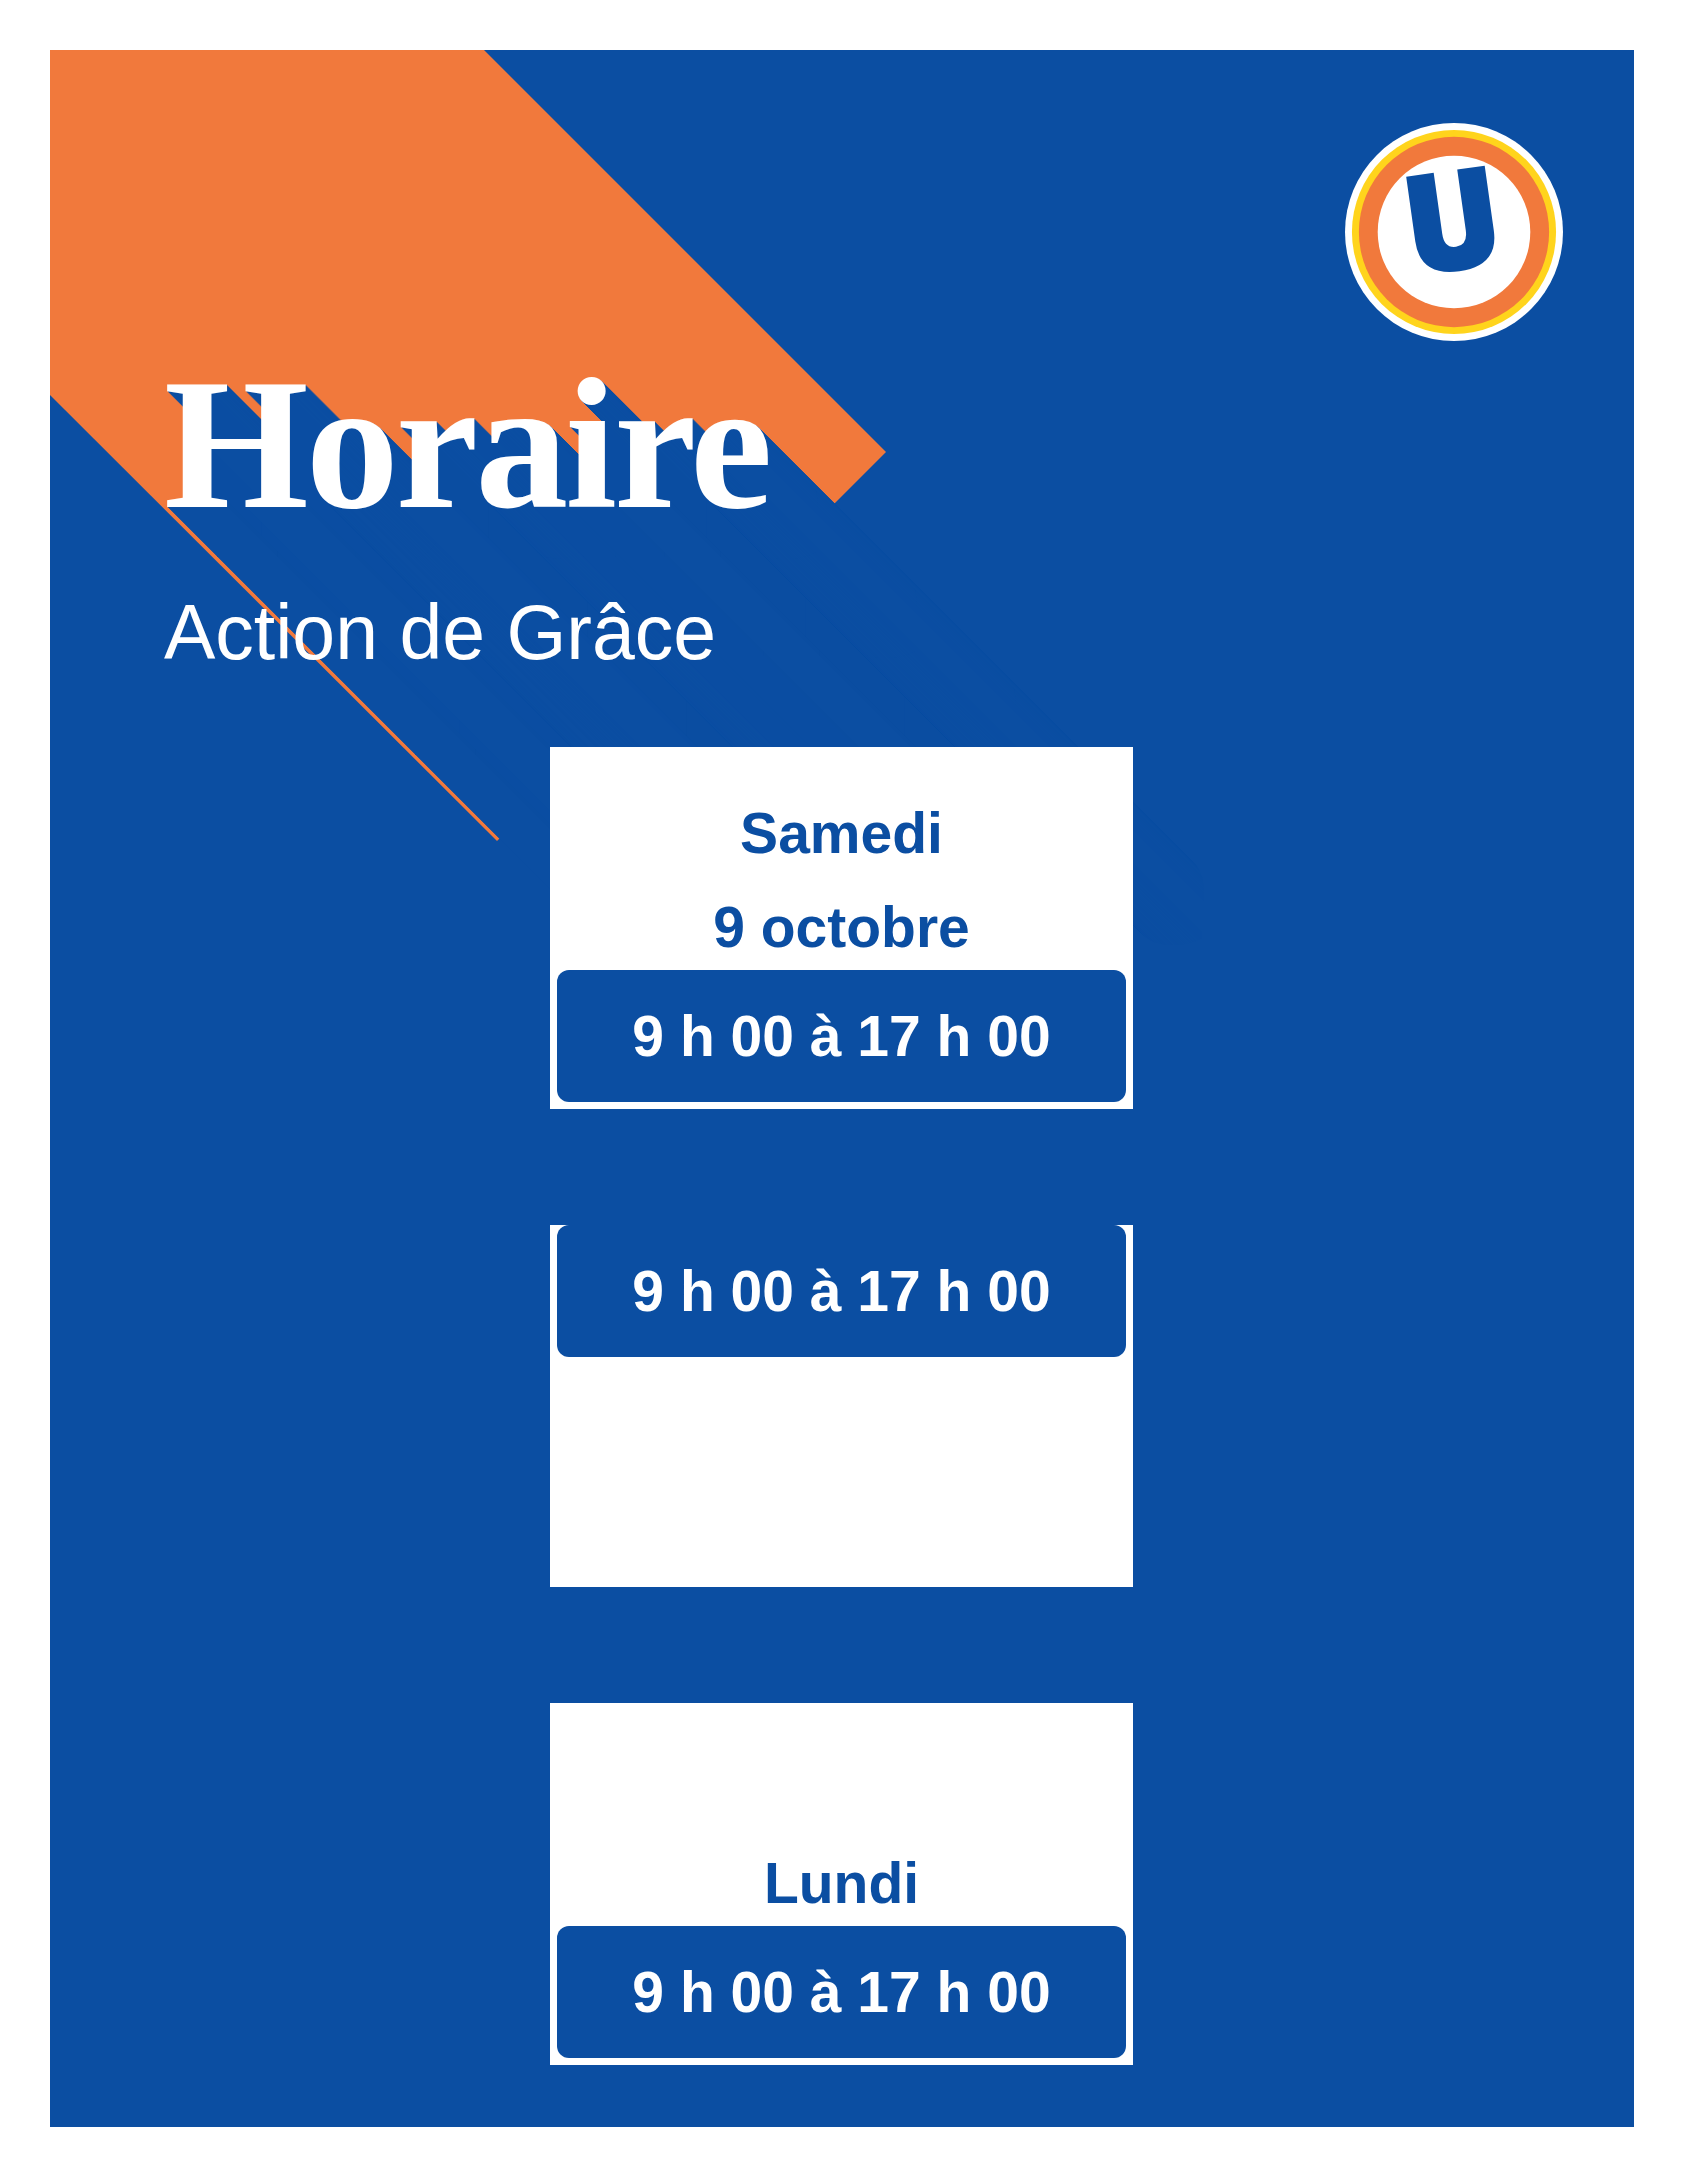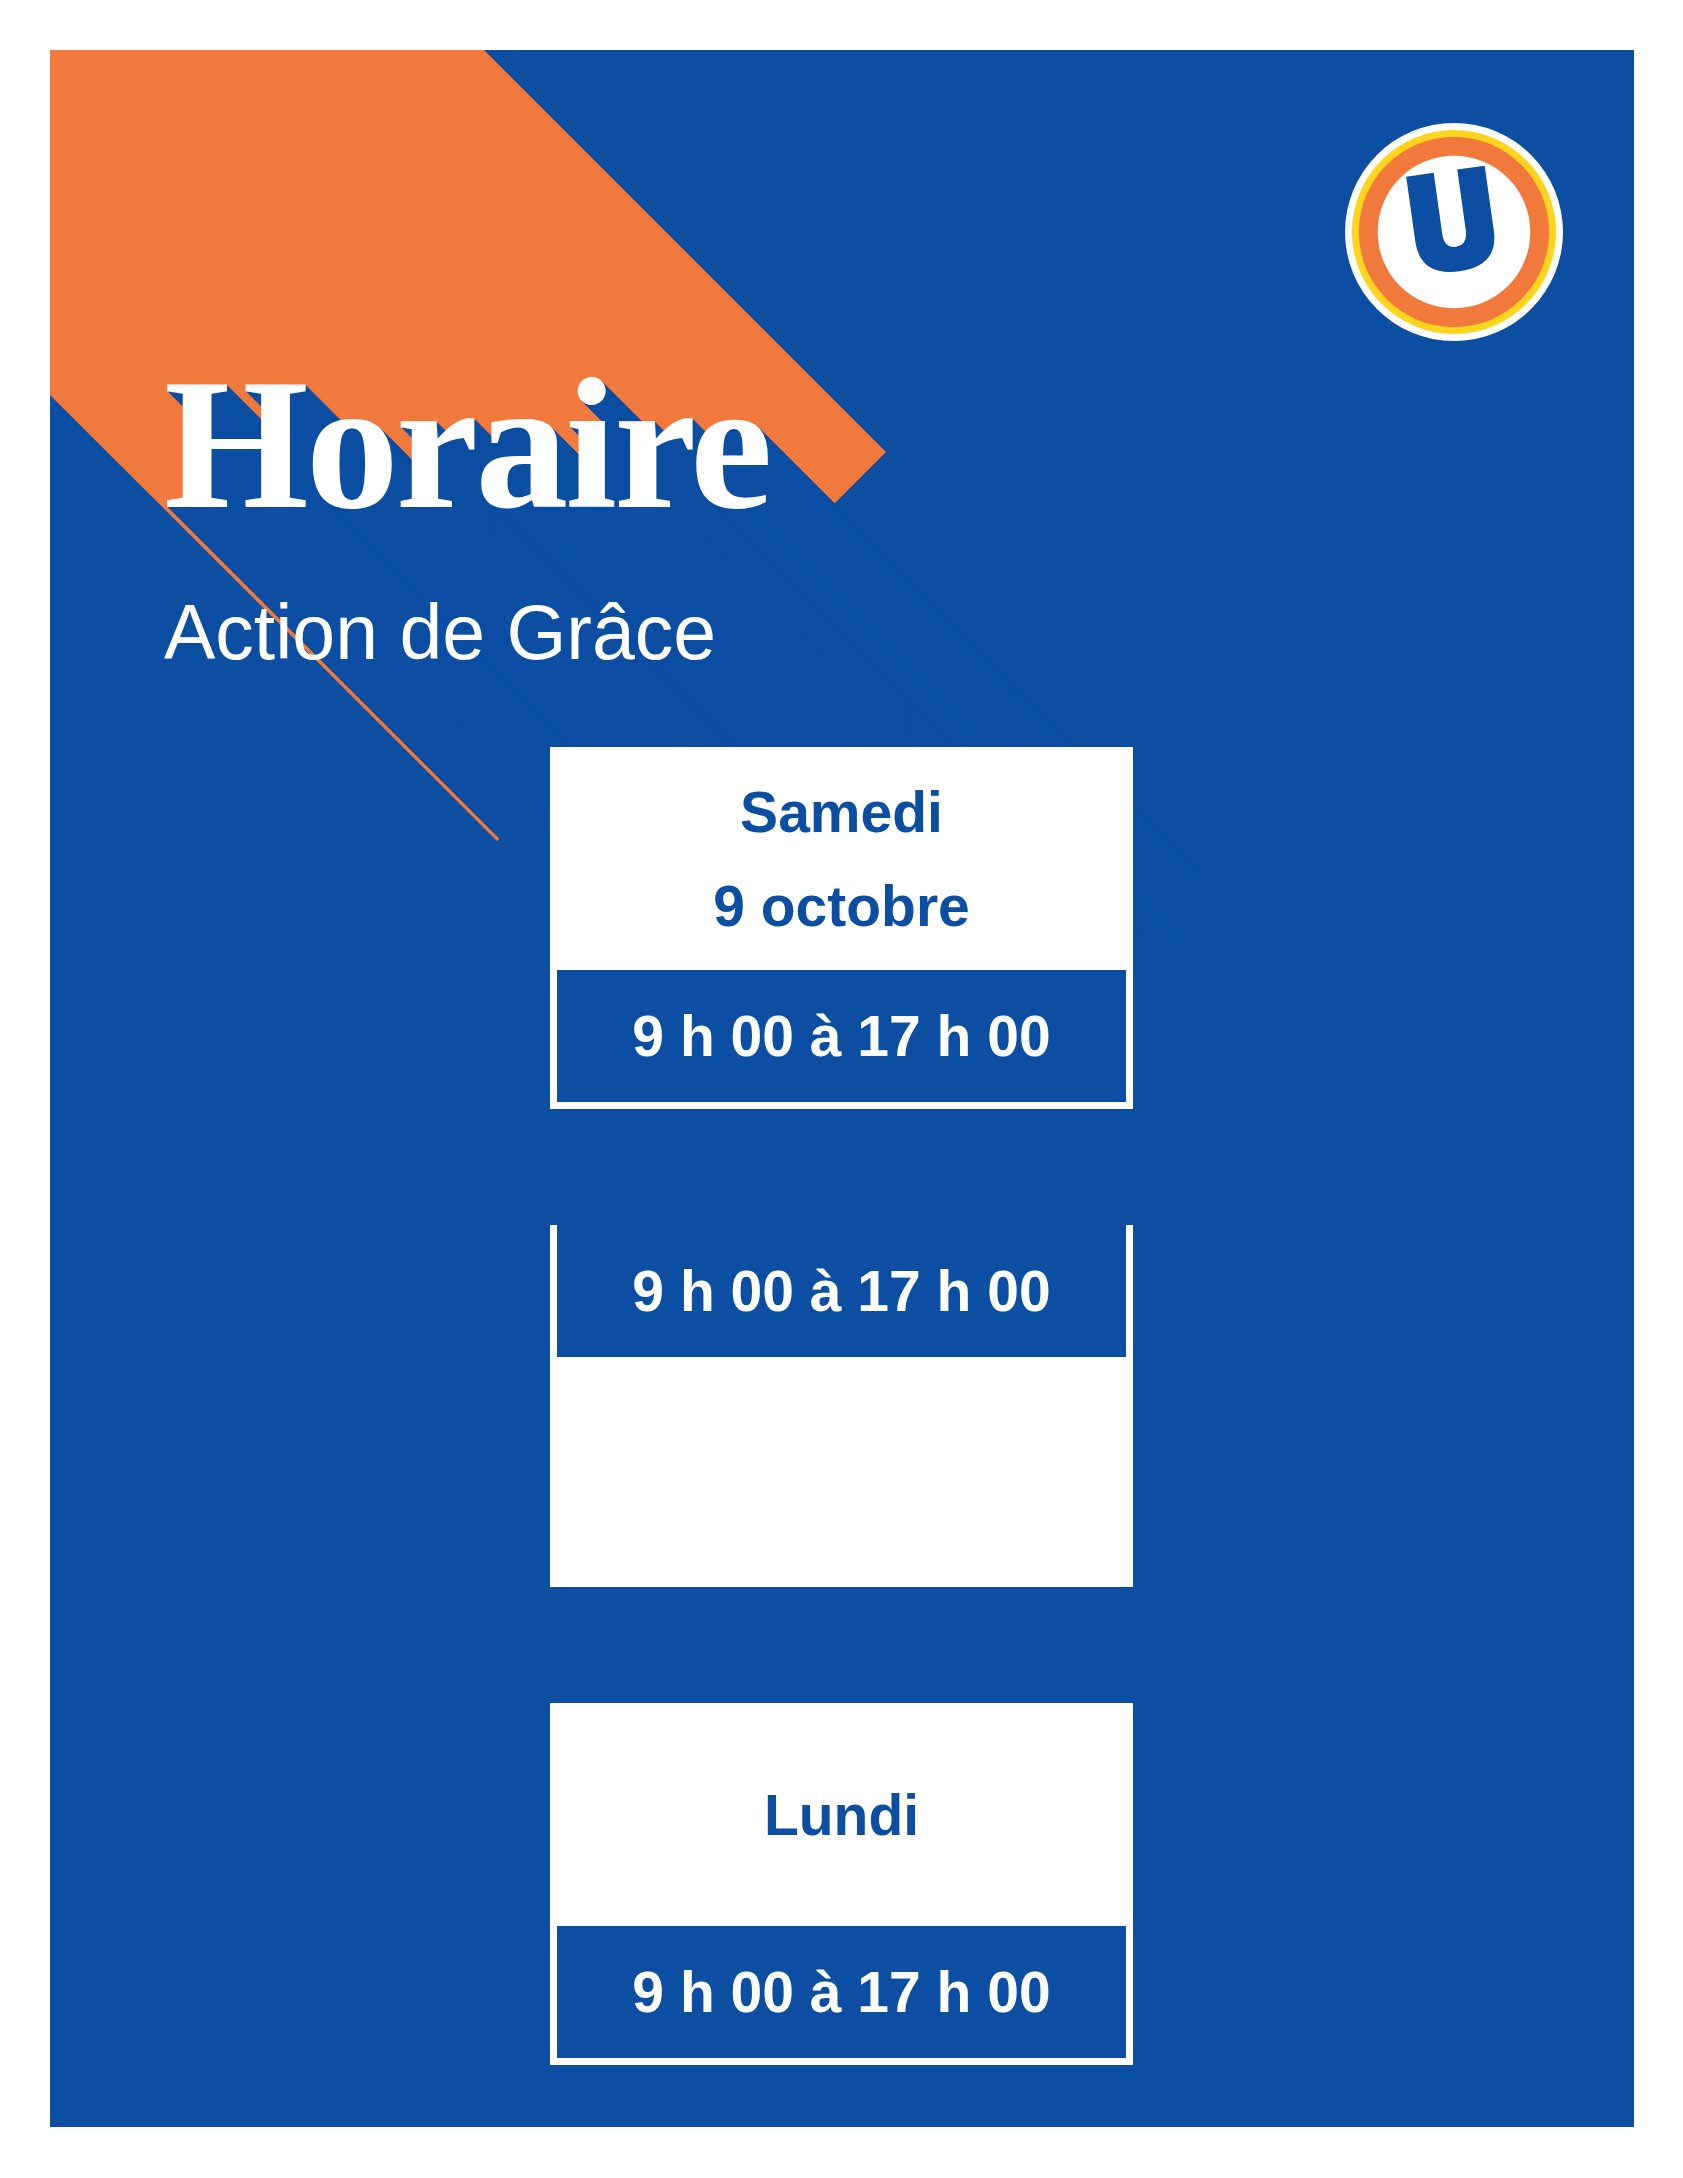--- a/index.html
+++ b/index.html
@@ -65,39 +65,40 @@
     background:var(--white);
     margin-bottom:116px;
     display:flex;
     flex-direction:column;
   }
   .card-header{
     height:224px;
     display:flex;
     flex-direction:column;
     align-items:center;
-    justify-content:center;
+    justify-content:flex-end;
     text-align:center;
     color:var(--blue);
     font-weight:600;
     font-size:57px;
     line-height:86px;
     gap:8px;
   }
   .card-band{
     margin:0 7px 7px 7px;
     height:132px;
     background:var(--blue);
     display:flex;
     align-items:center;
     justify-content:center;
     color:var(--white);
     font-weight:600;
     font-size:57px;
     white-space:nowrap;
+    border-radius:12px;
   }
 </style>
 </head>
 <body>
 
 <div class="panel">
 
   <div class="ribbon"></div>
 
   <div class="headline" style="text-shadow: rgb(11, 78, 162) 1px 1px 0px, rgb(11, 78, 162) 2px 2px 0px, rgb(11, 78, 162) 3px 3px 0px, rgb(11, 78, 162) 4px 4px 0px, rgb(11, 78, 162) 5px 5px 0px, rgb(11, 78, 162) 6px 6px 0px, rgb(11, 78, 162) 7px 7px 0px, rgb(11, 78, 162) 8px 8px 0px, rgb(11, 78, 162) 9px 9px 0px, rgb(11, 78, 162) 10px 10px 0px, rgb(11, 78, 162) 11px 11px 0px, rgb(11, 78, 162) 12px 12px 0px, rgb(11, 78, 162) 13px 13px 0px, rgb(11, 78, 162) 14px 14px 0px, rgb(11, 78, 162) 15px 15px 0px, rgb(11, 78, 162) 16px 16px 0px, rgb(11, 78, 162) 17px 17px 0px, rgb(11, 78, 162) 18px 18px 0px, rgb(11, 78, 162) 19px 19px 0px, rgb(11, 78, 162) 20px 20px 0px, rgb(11, 78, 162) 21px 21px 0px, rgb(11, 78, 162) 22px 22px 0px, rgb(11, 78, 162) 23px 23px 0px, rgb(11, 78, 162) 24px 24px 0px, rgb(11, 78, 162) 25px 25px 0px, rgb(11, 78, 162) 26px 26px 0px, rgb(11, 78, 162) 27px 27px 0px, rgb(11, 78, 162) 28px 28px 0px, rgb(11, 78, 162) 29px 29px 0px, rgb(11, 78, 162) 30px 30px 0px, rgb(11, 78, 162) 31px 31px 0px, rgb(11, 78, 162) 32px 32px 0px, rgb(11, 78, 162) 33px 33px 0px, rgb(11, 78, 162) 34px 34px 0px, rgb(11, 78, 162) 35px 35px 0px, rgb(11, 78, 162) 36px 36px 0px, rgb(11, 78, 162) 37px 37px 0px, rgb(11, 78, 162) 38px 38px 0px, rgb(11, 78, 162) 39px 39px 0px, rgb(11, 78, 162) 40px 40px 0px, rgb(11, 78, 162) 41px 41px 0px, rgb(11, 78, 162) 42px 42px 0px, rgb(11, 78, 162) 43px 43px 0px, rgb(11, 78, 162) 44px 44px 0px, rgb(11, 78, 162) 45px 45px 0px, rgb(11, 78, 162) 46px 46px 0px, rgb(11, 78, 162) 47px 47px 0px, rgb(11, 78, 162) 48px 48px 0px, rgb(11, 78, 162) 49px 49px 0px, rgb(11, 78, 162) 50px 50px 0px, rgb(11, 78, 162) 50px 50px 0px, rgb(11, 78, 162) 51px 51px 0px, rgb(11, 78, 162) 52px 52px 0px, rgb(11, 78, 162) 53px 53px 0px, rgb(11, 78, 162) 54px 54px 0px, rgb(11, 78, 162) 55px 55px 0px, rgb(11, 78, 162) 56px 56px 0px, rgb(11, 78, 162) 57px 57px 0px, rgb(11, 78, 162) 58px 58px 0px, rgb(11, 78, 162) 59px 59px 0px, rgb(11, 78, 162) 60px 60px 0px, rgb(11, 78, 162) 61px 61px 0px, rgb(11, 78, 162) 62px 62px 0px, rgb(11, 78, 162) 63px 63px 0px, rgb(11, 78, 162) 64px 64px 0px, rgb(11, 78, 162) 65px 65px 0px, rgb(11, 78, 162) 66px 66px 0px, rgb(11, 78, 162) 67px 67px 0px, rgb(11, 78, 162) 68px 68px 0px, rgb(11, 78, 162) 69px 69px 0px, rgb(11, 78, 162) 70px 70px 0px, rgb(11, 78, 162) 71px 71px 0px, rgb(11, 78, 162) 72px 72px 0px, rgb(11, 78, 162) 73px 73px 0px, rgb(11, 78, 162) 74px 74px 0px, rgb(11, 78, 162) 75px 75px 0px, rgb(11, 78, 162) 76px 76px 0px, rgb(11, 78, 162) 77px 77px 0px, rgb(11, 78, 162) 78px 78px 0px, rgb(11, 78, 162) 79px 79px 0px, rgb(11, 78, 162) 80px 80px 0px, rgb(11, 78, 162) 81px 81px 0px, rgb(11, 78, 162) 82px 82px 0px, rgb(11, 78, 162) 83px 83px 0px, rgb(11, 78, 162) 84px 84px 0px, rgb(11, 78, 162) 85px 85px 0px, rgb(11, 78, 162) 86px 86px 0px, rgb(11, 78, 162) 87px 87px 0px, rgb(11, 78, 162) 88px 88px 0px, rgb(11, 78, 162) 89px 89px 0px, rgb(11, 78, 162) 90px 90px 0px, rgb(11, 78, 162) 91px 91px 0px, rgb(11, 78, 162) 92px 92px 0px, rgb(11, 78, 162) 93px 93px 0px, rgb(11, 78, 162) 94px 94px 0px, rgb(11, 78, 162) 95px 95px 0px, rgb(11, 78, 162) 96px 96px 0px, rgb(11, 78, 162) 97px 97px 0px, rgb(11, 78, 162) 98px 98px 0px, rgb(11, 78, 162) 99px 99px 0px, rgb(11, 78, 162) 100px 100px 0px, rgb(11, 78, 162) 101px 101px 0px, rgb(11, 78, 162) 102px 102px 0px, rgb(11, 78, 162) 103px 103px 0px, rgb(11, 78, 162) 104px 104px 0px, rgb(11, 78, 162) 105px 105px 0px, rgb(11, 78, 162) 106px 106px 0px, rgb(11, 78, 162) 107px 107px 0px, rgb(11, 78, 162) 108px 108px 0px, rgb(11, 78, 162) 109px 109px 0px, rgb(11, 78, 162) 110px 110px 0px, rgb(11, 78, 162) 111px 111px 0px, rgb(11, 78, 162) 112px 112px 0px, rgb(11, 78, 162) 113px 113px 0px, rgb(11, 78, 162) 114px 114px 0px, rgb(11, 78, 162) 115px 115px 0px, rgb(11, 78, 162) 116px 116px 0px, rgb(11, 78, 162) 117px 117px 0px, rgb(11, 78, 162) 118px 118px 0px, rgb(11, 78, 162) 119px 119px 0px, rgb(11, 78, 162) 120px 120px 0px, rgb(11, 78, 162) 121px 121px 0px, rgb(11, 78, 162) 122px 122px 0px, rgb(11, 78, 162) 123px 123px 0px, rgb(11, 78, 162) 124px 124px 0px, rgb(11, 78, 162) 125px 125px 0px, rgb(11, 78, 162) 126px 126px 0px, rgb(11, 78, 162) 127px 127px 0px, rgb(11, 78, 162) 128px 128px 0px, rgb(11, 78, 162) 129px 129px 0px, rgb(11, 78, 162) 130px 130px 0px, rgb(11, 78, 162) 131px 131px 0px, rgb(11, 78, 162) 132px 132px 0px, rgb(11, 78, 162) 133px 133px 0px, rgb(11, 78, 162) 134px 134px 0px, rgb(11, 78, 162) 135px 135px 0px, rgb(11, 78, 162) 136px 136px 0px, rgb(11, 78, 162) 137px 137px 0px, rgb(11, 78, 162) 138px 138px 0px, rgb(11, 78, 162) 139px 139px 0px, rgb(11, 78, 162) 140px 140px 0px, rgb(11, 78, 162) 141px 141px 0px, rgb(11, 78, 162) 142px 142px 0px, rgb(11, 78, 162) 143px 143px 0px, rgb(11, 78, 162) 144px 144px 0px, rgb(11, 78, 162) 145px 145px 0px, rgb(11, 78, 162) 146px 146px 0px, rgb(11, 78, 162) 147px 147px 0px, rgb(11, 78, 162) 148px 148px 0px, rgb(11, 78, 162) 149px 149px 0px, rgb(11, 78, 162) 149px 149px 0px, rgb(11, 78, 162) 150px 150px 0px, rgb(11, 78, 162) 151px 151px 0px, rgb(11, 78, 162) 152px 152px 0px, rgb(11, 78, 162) 153px 153px 0px, rgb(11, 78, 162) 154px 154px 0px, rgb(11, 78, 162) 155px 155px 0px, rgb(11, 78, 162) 156px 156px 0px, rgb(11, 78, 162) 157px 157px 0px, rgb(11, 78, 162) 158px 158px 0px, rgb(11, 78, 162) 159px 159px 0px, rgb(11, 78, 162) 160px 160px 0px, rgb(11, 78, 162) 161px 161px 0px, rgb(11, 78, 162) 162px 162px 0px, rgb(11, 78, 162) 163px 163px 0px, rgb(11, 78, 162) 164px 164px 0px, rgb(11, 78, 162) 165px 165px 0px, rgb(11, 78, 162) 166px 166px 0px, rgb(11, 78, 162) 167px 167px 0px, rgb(11, 78, 162) 168px 168px 0px, rgb(11, 78, 162) 169px 169px 0px, rgb(11, 78, 162) 170px 170px 0px, rgb(11, 78, 162) 171px 171px 0px, rgb(11, 78, 162) 172px 172px 0px, rgb(11, 78, 162) 173px 173px 0px, rgb(11, 78, 162) 174px 174px 0px, rgb(11, 78, 162) 175px 175px 0px, rgb(11, 78, 162) 176px 176px 0px, rgb(11, 78, 162) 177px 177px 0px, rgb(11, 78, 162) 178px 178px 0px, rgb(11, 78, 162) 179px 179px 0px, rgb(11, 78, 162) 180px 180px 0px, rgb(11, 78, 162) 181px 181px 0px, rgb(11, 78, 162) 182px 182px 0px, rgb(11, 78, 162) 183px 183px 0px, rgb(11, 78, 162) 184px 184px 0px, rgb(11, 78, 162) 185px 185px 0px, rgb(11, 78, 162) 186px 186px 0px, rgb(11, 78, 162) 187px 187px 0px, rgb(11, 78, 162) 188px 188px 0px, rgb(11, 78, 162) 189px 189px 0px, rgb(11, 78, 162) 190px 190px 0px, rgb(11, 78, 162) 191px 191px 0px, rgb(11, 78, 162) 192px 192px 0px, rgb(11, 78, 162) 193px 193px 0px, rgb(11, 78, 162) 194px 194px 0px, rgb(11, 78, 162) 195px 195px 0px, rgb(11, 78, 162) 196px 196px 0px, rgb(11, 78, 162) 197px 197px 0px, rgb(11, 78, 162) 198px 198px 0px, rgb(11, 78, 162) 199px 199px 0px, rgb(11, 78, 162) 200px 200px 0px, rgb(11, 78, 162) 201px 201px 0px, rgb(11, 78, 162) 202px 202px 0px, rgb(11, 78, 162) 203px 203px 0px, rgb(11, 78, 162) 204px 204px 0px, rgb(11, 78, 162) 205px 205px 0px, rgb(11, 78, 162) 206px 206px 0px, rgb(11, 78, 162) 207px 207px 0px, rgb(11, 78, 162) 208px 208px 0px, rgb(11, 78, 162) 209px 209px 0px, rgb(11, 78, 162) 210px 210px 0px, rgb(11, 78, 162) 211px 211px 0px, rgb(11, 78, 162) 212px 212px 0px, rgb(11, 78, 162) 213px 213px 0px, rgb(11, 78, 162) 214px 214px 0px, rgb(11, 78, 162) 215px 215px 0px, rgb(11, 78, 162) 216px 216px 0px, rgb(11, 78, 162) 217px 217px 0px, rgb(11, 78, 162) 218px 218px 0px, rgb(11, 78, 162) 219px 219px 0px, rgb(11, 78, 162) 220px 220px 0px, rgb(11, 78, 162) 221px 221px 0px, rgb(11, 78, 162) 222px 222px 0px, rgb(11, 78, 162) 223px 223px 0px, rgb(11, 78, 162) 224px 224px 0px, rgb(11, 78, 162) 225px 225px 0px, rgb(11, 78, 162) 226px 226px 0px, rgb(11, 78, 162) 227px 227px 0px, rgb(11, 78, 162) 228px 228px 0px, rgb(11, 78, 162) 229px 229px 0px, rgb(11, 78, 162) 230px 230px 0px, rgb(11, 78, 162) 231px 231px 0px, rgb(11, 78, 162) 232px 232px 0px, rgb(11, 78, 162) 233px 233px 0px, rgb(11, 78, 162) 234px 234px 0px, rgb(11, 78, 162) 235px 235px 0px, rgb(11, 78, 162) 236px 236px 0px, rgb(11, 78, 162) 237px 237px 0px, rgb(11, 78, 162) 238px 238px 0px, rgb(11, 78, 162) 239px 239px 0px, rgb(11, 78, 162) 240px 240px 0px, rgb(11, 78, 162) 241px 241px 0px, rgb(11, 78, 162) 242px 242px 0px, rgb(11, 78, 162) 243px 243px 0px, rgb(11, 78, 162) 244px 244px 0px, rgb(11, 78, 162) 245px 245px 0px, rgb(11, 78, 162) 246px 246px 0px, rgb(11, 78, 162) 247px 247px 0px, rgb(11, 78, 162) 248px 248px 0px, rgb(11, 78, 162) 248px 248px 0px, rgb(11, 78, 162) 249px 249px 0px, rgb(11, 78, 162) 250px 250px 0px, rgb(11, 78, 162) 251px 251px 0px, rgb(11, 78, 162) 252px 252px 0px, rgb(11, 78, 162) 253px 253px 0px, rgb(11, 78, 162) 254px 254px 0px, rgb(11, 78, 162) 255px 255px 0px, rgb(11, 78, 162) 256px 256px 0px, rgb(11, 78, 162) 257px 257px 0px, rgb(11, 78, 162) 258px 258px 0px, rgb(11, 78, 162) 259px 259px 0px, rgb(11, 78, 162) 260px 260px 0px, rgb(11, 78, 162) 261px 261px 0px, rgb(11, 78, 162) 262px 262px 0px, rgb(11, 78, 162) 263px 263px 0px, rgb(11, 78, 162) 264px 264px 0px, rgb(11, 78, 162) 265px 265px 0px, rgb(11, 78, 162) 266px 266px 0px, rgb(11, 78, 162) 267px 267px 0px, rgb(11, 78, 162) 268px 268px 0px, rgb(11, 78, 162) 269px 269px 0px, rgb(11, 78, 162) 270px 270px 0px, rgb(11, 78, 162) 271px 271px 0px, rgb(11, 78, 162) 272px 272px 0px, rgb(11, 78, 162) 273px 273px 0px, rgb(11, 78, 162) 274px 274px 0px, rgb(11, 78, 162) 275px 275px 0px, rgb(11, 78, 162) 276px 276px 0px, rgb(11, 78, 162) 277px 277px 0px, rgb(11, 78, 162) 278px 278px 0px, rgb(11, 78, 162) 279px 279px 0px, rgb(11, 78, 162) 280px 280px 0px, rgb(11, 78, 162) 281px 281px 0px, rgb(11, 78, 162) 282px 282px 0px, rgb(11, 78, 162) 283px 283px 0px, rgb(11, 78, 162) 284px 284px 0px, rgb(11, 78, 162) 285px 285px 0px, rgb(11, 78, 162) 286px 286px 0px, rgb(11, 78, 162) 287px 287px 0px, rgb(11, 78, 162) 288px 288px 0px, rgb(11, 78, 162) 289px 289px 0px, rgb(11, 78, 162) 290px 290px 0px, rgb(11, 78, 162) 291px 291px 0px, rgb(11, 78, 162) 292px 292px 0px, rgb(11, 78, 162) 293px 293px 0px, rgb(11, 78, 162) 294px 294px 0px, rgb(11, 78, 162) 295px 295px 0px, rgb(11, 78, 162) 296px 296px 0px, rgb(11, 78, 162) 297px 297px 0px, rgb(11, 78, 162) 298px 298px 0px, rgb(11, 78, 162) 299px 299px 0px, rgb(11, 78, 162) 300px 300px 0px, rgb(11, 78, 162) 301px 301px 0px, rgb(11, 78, 162) 302px 302px 0px, rgb(11, 78, 162) 303px 303px 0px, rgb(11, 78, 162) 304px 304px 0px, rgb(11, 78, 162) 305px 305px 0px, rgb(11, 78, 162) 306px 306px 0px, rgb(11, 78, 162) 307px 307px 0px, rgb(11, 78, 162) 308px 308px 0px, rgb(11, 78, 162) 309px 309px 0px, rgb(11, 78, 162) 310px 310px 0px, rgb(11, 78, 162) 311px 311px 0px, rgb(11, 78, 162) 312px 312px 0px, rgb(11, 78, 162) 313px 313px 0px, rgb(11, 78, 162) 314px 314px 0px, rgb(11, 78, 162) 315px 315px 0px, rgb(11, 78, 162) 316px 316px 0px, rgb(11, 78, 162) 317px 317px 0px, rgb(11, 78, 162) 318px 318px 0px, rgb(11, 78, 162) 319px 319px 0px, rgb(11, 78, 162) 320px 320px 0px, rgb(11, 78, 162) 321px 321px 0px, rgb(11, 78, 162) 322px 322px 0px, rgb(11, 78, 162) 323px 323px 0px, rgb(11, 78, 162) 324px 324px 0px, rgb(11, 78, 162) 325px 325px 0px, rgb(11, 78, 162) 326px 326px 0px, rgb(11, 78, 162) 327px 327px 0px, rgb(11, 78, 162) 328px 328px 0px, rgb(11, 78, 162) 329px 329px 0px, rgb(11, 78, 162) 330px 330px 0px, rgb(11, 78, 162) 331px 331px 0px, rgb(11, 78, 162) 332px 332px 0px, rgb(11, 78, 162) 333px 333px 0px, rgb(11, 78, 162) 334px 334px 0px, rgb(11, 78, 162) 335px 335px 0px, rgb(11, 78, 162) 336px 336px 0px, rgb(11, 78, 162) 337px 337px 0px, rgb(11, 78, 162) 338px 338px 0px, rgb(11, 78, 162) 339px 339px 0px, rgb(11, 78, 162) 340px 340px 0px, rgb(11, 78, 162) 341px 341px 0px, rgb(11, 78, 162) 342px 342px 0px, rgb(11, 78, 162) 343px 343px 0px, rgb(11, 78, 162) 344px 344px 0px, rgb(11, 78, 162) 345px 345px 0px, rgb(11, 78, 162) 346px 346px 0px, rgb(11, 78, 162) 347px 347px 0px, rgb(11, 78, 162) 347px 347px 0px, rgb(11, 78, 162) 348px 348px 0px, rgb(11, 78, 162) 349px 349px 0px, rgb(11, 78, 162) 350px 350px 0px, rgb(11, 78, 162) 351px 351px 0px, rgb(11, 78, 162) 352px 352px 0px, rgb(11, 78, 162) 353px 353px 0px, rgb(11, 78, 162) 354px 354px 0px, rgb(11, 78, 162) 355px 355px 0px, rgb(11, 78, 162) 356px 356px 0px, rgb(11, 78, 162) 357px 357px 0px, rgb(11, 78, 162) 358px 358px 0px, rgb(11, 78, 162) 359px 359px 0px, rgb(11, 78, 162) 360px 360px 0px, rgb(11, 78, 162) 361px 361px 0px, rgb(11, 78, 162) 362px 362px 0px, rgb(11, 78, 162) 363px 363px 0px, rgb(11, 78, 162) 364px 364px 0px, rgb(11, 78, 162) 365px 365px 0px, rgb(11, 78, 162) 366px 366px 0px, rgb(11, 78, 162) 367px 367px 0px, rgb(11, 78, 162) 368px 368px 0px, rgb(11, 78, 162) 369px 369px 0px, rgb(11, 78, 162) 370px 370px 0px, rgb(11, 78, 162) 371px 371px 0px, rgb(11, 78, 162) 372px 372px 0px, rgb(11, 78, 162) 373px 373px 0px, rgb(11, 78, 162) 374px 374px 0px, rgb(11, 78, 162) 375px 375px 0px, rgb(11, 78, 162) 376px 376px 0px, rgb(11, 78, 162) 377px 377px 0px, rgb(11, 78, 162) 378px 378px 0px, rgb(11, 78, 162) 379px 379px 0px, rgb(11, 78, 162) 380px 380px 0px, rgb(11, 78, 162) 381px 381px 0px, rgb(11, 78, 162) 382px 382px 0px, rgb(11, 78, 162) 383px 383px 0px, rgb(11, 78, 162) 384px 384px 0px, rgb(11, 78, 162) 385px 385px 0px, rgb(11, 78, 162) 386px 386px 0px, rgb(11, 78, 162) 387px 387px 0px, rgb(11, 78, 162) 388px 388px 0px, rgb(11, 78, 162) 389px 389px 0px, rgb(11, 78, 162) 390px 390px 0px, rgb(11, 78, 162) 391px 391px 0px, rgb(11, 78, 162) 392px 392px 0px, rgb(11, 78, 162) 393px 393px 0px, rgb(11, 78, 162) 394px 394px 0px, rgb(11, 78, 162) 395px 395px 0px, rgb(11, 78, 162) 396px 396px 0px, rgb(11, 78, 162) 397px 397px 0px, rgb(11, 78, 162) 398px 398px 0px, rgb(11, 78, 162) 399px 399px 0px, rgb(11, 78, 162) 400px 400px 0px, rgb(11, 78, 162) 401px 401px 0px, rgb(11, 78, 162) 402px 402px 0px, rgb(11, 78, 162) 403px 403px 0px, rgb(11, 78, 162) 404px 404px 0px, rgb(11, 78, 162) 405px 405px 0px, rgb(11, 78, 162) 406px 406px 0px, rgb(11, 78, 162) 407px 407px 0px, rgb(11, 78, 162) 408px 408px 0px, rgb(11, 78, 162) 409px 409px 0px, rgb(11, 78, 162) 410px 410px 0px, rgb(11, 78, 162) 411px 411px 0px, rgb(11, 78, 162) 412px 412px 0px, rgb(11, 78, 162) 413px 413px 0px, rgb(11, 78, 162) 414px 414px 0px, rgb(11, 78, 162) 415px 415px 0px, rgb(11, 78, 162) 416px 416px 0px, rgb(11, 78, 162) 417px 417px 0px, rgb(11, 78, 162) 418px 418px 0px, rgb(11, 78, 162) 419px 419px 0px, rgb(11, 78, 162) 420px 420px 0px, rgb(11, 78, 162) 421px 421px 0px, rgb(11, 78, 162) 422px 422px 0px, rgb(11, 78, 162) 423px 423px 0px, rgb(11, 78, 162) 424px 424px 0px, rgb(11, 78, 162) 425px 425px 0px, rgb(11, 78, 162) 426px 426px 0px, rgb(11, 78, 162) 427px 427px 0px, rgb(11, 78, 162) 428px 428px 0px, rgb(11, 78, 162) 429px 429px 0px, rgb(11, 78, 162) 430px 430px 0px, rgb(11, 78, 162) 431px 431px 0px, rgb(11, 78, 162) 432px 432px 0px, rgb(11, 78, 162) 433px 433px 0px, rgb(11, 78, 162) 434px 434px 0px, rgb(11, 78, 162) 435px 435px 0px, rgb(11, 78, 162) 436px 436px 0px;">Horaire</div>

